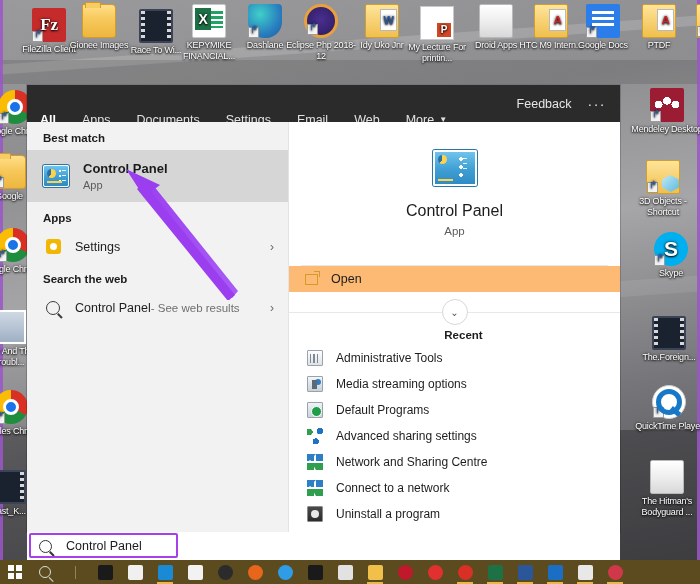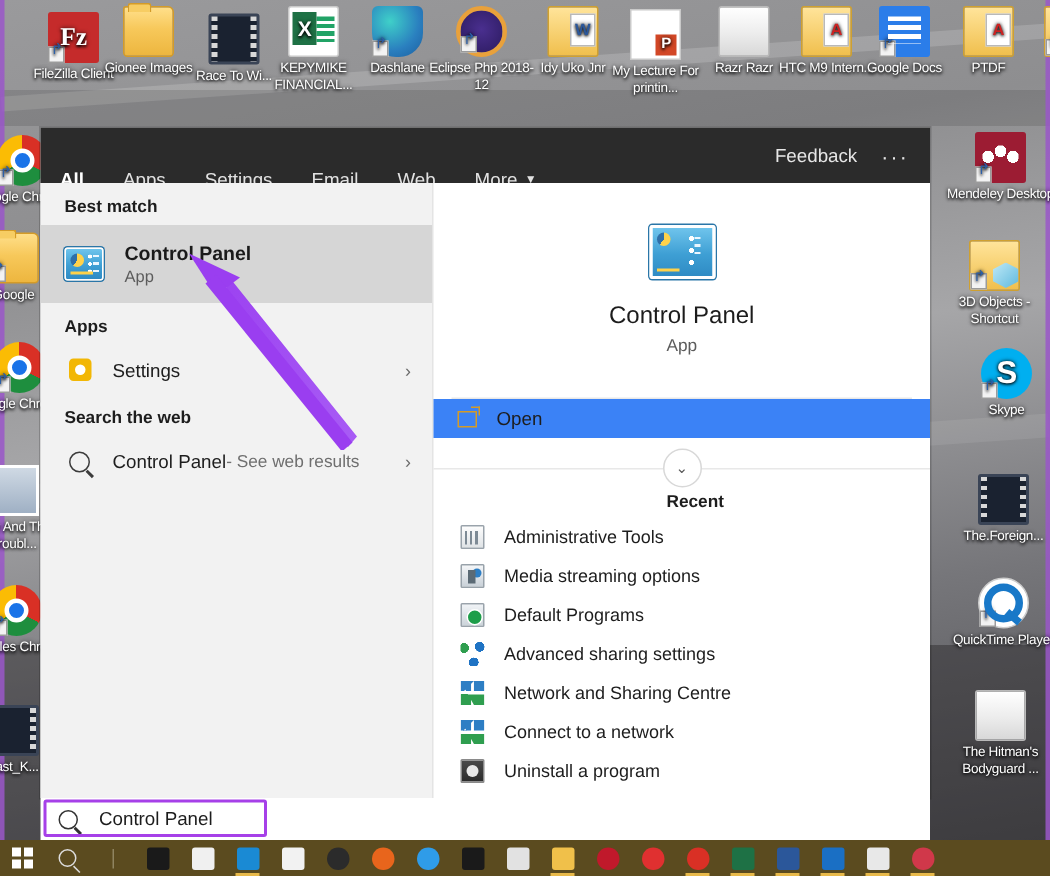--- a/index.html
+++ b/index.html
@@ -194,21 +194,21 @@
     background:#3c3c3c;transform:rotate(45deg);}
   .webmuted { color:#6f6f6f; font-size:11.5px; }
 
   
   .preview { padding: 28px 0 18px; text-align:center; }
   .pv-icon { width:44px; height:36px; margin: 0 auto 16px; position:relative; }
   .pv-title { font-size:16px; color:#1c1c1c; }
   .pv-sub { font-size:11.5px; color:#5c5c5c; margin-top:5px; }
   .divider { height:1px; background:#e8e8e8; margin: 10px 12px 0; }
   .open-row {
-    background: #3b82f6; height:26px; display:flex; align-items:center;
+    background: #fdba74; height:26px; display:flex; align-items:center;
     padding-left: 16px; font-size:12.5px; color:#1d1d1d;
   }
   .open-ico { width:13px;height:11px;border:1.6px solid #d49b28;margin-right:13px;position:relative;}
   .open-ico:after{content:"";position:absolute;right:-3px;top:-4px;width:5px;height:5px;
     border-top:1.6px solid #d49b28;border-right:1.6px solid #d49b28;}
   .expander {
     width:26px;height:26px;border-radius:50%;border:1px solid #d8d8d8;background:#fff;
     margin: 7px auto 0; display:flex;align-items:center;justify-content:center;
     font-size:10px;color:#555; position:relative; z-index:2;
   }
@@ -326,21 +326,21 @@
       <div class="dicon" style="left: 345px; top: 4px;">
         <span class="gl ic-folderword"></span>
         <span class="lbl">Idy Uko Jnr</span>
       </div>
       <div class="dicon" style="left: 400px; top: 6px;">
         <span class="gl ic-ppt"></span>
         <span class="lbl">My Lecture For printin...</span>
       </div>
       <div class="dicon" style="left: 459px; top: 4px;">
         <span class="gl ic-folderwhite"></span>
-        <span class="lbl">Razr Razr</span>
+        <span class="lbl">Droid Apps</span>
       </div>
       <div class="dicon" style="left: 514px; top: 4px;">
         <span class="gl ic-folderpdf"></span>
         <span class="lbl">HTC M9 Intern...</span>
       </div>
       <div class="dicon" style="left: 566px; top: 4px;">
         <span class="gl ic-gdocs">
           <span class="shortcut-arrow"></span>
         </span>
         <span class="lbl">Google Docs</span>
@@ -441,20 +441,23 @@
 
   <div id="startmenu">
 
     <div id="topbar">
       <div id="tabs" style="display:flex;align-items:center;height:37px;margin-top:32px;">
           <div class="tab active">
             <span>All</span>
           </div>
           <div class="tab">
             <span>Apps</span>
+          </div>
+          <div class="tab">
+            <span>Documents</span>
           </div>
           <div class="tab">
             <span>Settings</span>
           </div>
           <div class="tab">
             <span>Email</span>
           </div>
           <div class="tab">
             <span>Web</span>
           </div>

